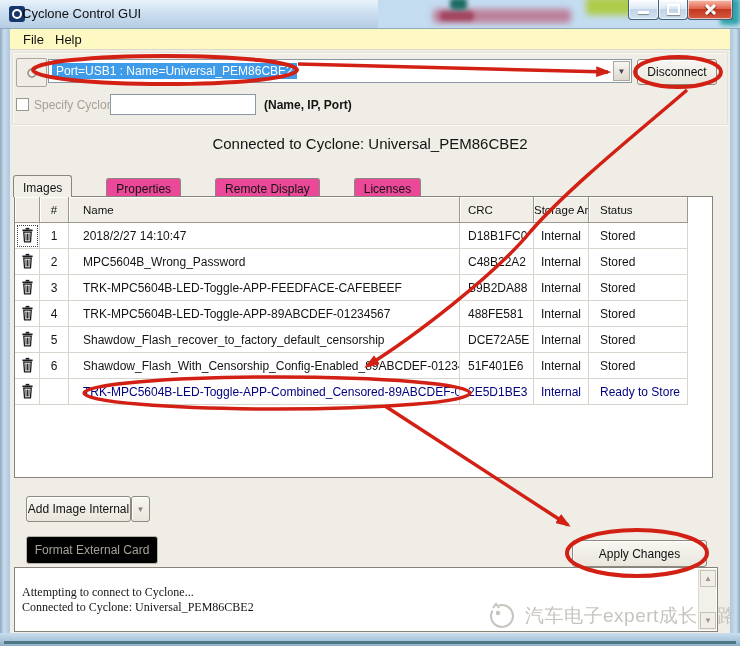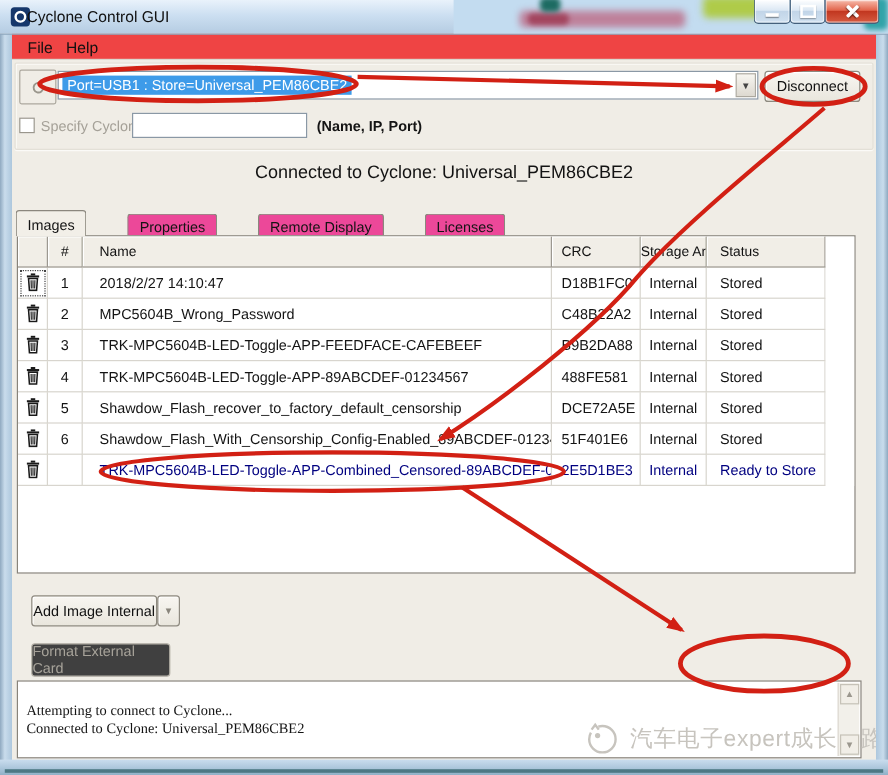--- a/index.html
+++ b/index.html
@@ -31,21 +31,21 @@
   .glyph-x{position:relative;width:11px;height:11px;}
   .glyph-x i{position:absolute;left:-1px;top:4px;width:13px;height:3px;background:#fff;border-radius:1px;box-shadow:0 1px 1px rgba(0,0,0,.4);}
   .glyph-x i:first-child{transform:rotate(45deg);} .glyph-x i:last-child{transform:rotate(-45deg);}
   .border-left,.border-right{position:absolute;top:28px;bottom:0;width:10px;z-index:4;
     background:linear-gradient(90deg,#8FA9C0,#C9DCEC 40%,#ADC7DD);}
   .border-left{left:0;} .border-right{right:0;background:linear-gradient(90deg,#ADC7DD,#C9DCEC 60%,#8FA9C0);}
   .border-bottom{position:absolute;left:0;bottom:0;width:740px;height:13px;z-index:4;
     background:linear-gradient(180deg,#CADDEE,#ABC6DB 55%,#8FB0C6);}
   .border-bottom .darkline{position:absolute;left:4px;right:4px;bottom:2px;height:3px;background:#3E6C77;opacity:.85;}
   
-  .menubar{position:absolute;left:10px;top:28px;width:720px;height:21px;background:#ef4444;
+  .menubar{position:absolute;left:10px;top:28px;width:720px;height:21px;background:#fef9c3;
     border-bottom:1px solid #DAD7CF;z-index:3;}
   .menu-item{position:absolute;top:3px;font-size:13px;color:#111;padding:1px 5px;}
   .menu-file{left:8px;} .menu-help{left:40px;}
   
   .client{position:absolute;left:10px;top:49px;width:720px;height:585px;background:#F0EDE6;z-index:2;}
   .topbox{position:absolute;left:2px;top:3px;width:714px;height:71px;
     border:1px solid #E3E0D7;box-shadow:inset 1px 1px 0 #FBFAF7, 0 1px 0 #FBFAF7;border-radius:2px;}
   .refresh-btn{position:absolute;left:6px;top:9px;width:29px;height:27px;background:#F0EDE6;
     border:1px solid #ACA89E;border-radius:2px;display:flex;align-items:center;justify-content:center;}
   .combo{position:absolute;left:38px;top:10px;width:584px;height:24px;background:#fff;
@@ -85,22 +85,22 @@
   .c-sto{width:55px;text-align:center;padding-left:0;}
   .c-sta{width:99px;padding-left:11px;}
   .c-fill{flex:1;background:#fff;border:none;box-shadow:none;}
   .trow.navy .td{color:#000080;}
   .td.c-del{padding-top:4px;}
   .trow.focusfirst .c-del{outline:1px dotted #444;outline-offset:-3px;}
   .trash{display:inline-block;width:13px;height:16px;}
   
   .add-img-btn{position:absolute;left:16px;top:447px;width:105px;height:26px;}
   .add-img-arrow{position:absolute;left:121px;top:447px;width:19px;height:26px;font-size:8px;color:#8A867C;}
-  .format-btn{position:absolute;left:16px;top:487px;width:116px;height:28px;color:#A6A299;
-    background:#404040;box-shadow:none;border-color:#B7B3A9;}
+  .format-btn{position:absolute;left:16px;top:487px;width:132px;height:28px;color:#A6A299;
+    background:#000000;box-shadow:none;border-color:#B7B3A9;}
   .apply-btn{position:absolute;left:562px;top:491px;width:135px;height:27px;}
   
   .logbox{position:absolute;left:4px;top:518px;width:704px;height:65px;background:#fff;
     border:1px solid #87837A;box-sizing:border-box;}
   .logtext{position:absolute;left:7px;top:17px;font-size:12px;line-height:15px;color:#141414;font-family:Liberation Serif, serif;}
   .scrollbar{position:absolute;right:1px;top:1px;bottom:1px;width:17px;background:#F2F0EA;border-left:1px solid #DCD9D1;}
   .scrollbtn{position:absolute;left:1px;width:14px;height:15px;background:#F1EEE7;border:1px solid #C6C2B8;
     font-size:8px;color:#9B978E;display:flex;align-items:center;justify-content:center;}
   .scrollbtn.up{top:1px;} .scrollbtn.down{bottom:1px;}
   .watermark{position:absolute;left:470px;top:32px;display:flex;align-items:center;color:#C7C4BE;}
@@ -151,21 +151,21 @@
   <div class="topbox"></div>
 
   <div class="refresh-btn">
     <svg width="14" height="14" viewBox="0 0 14 14">
       <path d="M11 7a4 4 0 1 1-1.2-2.8" fill="none" stroke="#9A968C" stroke-width="1.6"></path>
       <path d="M10.2 1.2 L10.4 4.6 L7.2 3.4 Z" fill="#9A968C"></path>
     </svg>
   </div>
 
   <div class="combo">
-    <span class="combo-sel" style="background: rgb(62, 155, 233);">Port=USB1 : Store=Universal_PEM86CBE2</span>
+    <span class="combo-sel" style="background: rgb(62, 155, 233);">Port=USB1 : Name=Universal_PEM86CBE2</span>
     <div class="combo-arrow-btn">
       <span>▼</span>
     </div>
   </div>
 
   <div class="push-btn disconnect-btn">Disconnect</div>
 
   <div class="checkbox"></div>
   <div class="specify-label">Specify Cyclone</div>
   <input class="specify-input" value="" style="">
@@ -318,20 +318,21 @@
     <div class="td c-fill"></div>
   </div>
       </div>
   </div>
 
   <div class="push-btn add-img-btn">Add Image Internal</div>
   <div class="push-btn add-img-arrow">
     <span>▼</span>
   </div>
   <div class="push-btn format-btn">Format External Card</div>
+  <div class="push-btn apply-btn">Apply Changes</div>
 
   <div class="logbox">
     <div class="logtext">
       <div>Attempting to connect to Cyclone...</div>
       <div>Connected to Cyclone: Universal_PEM86CBE2</div>
     </div>
     <div class="watermark">
       <svg width="34" height="32" viewBox="0 0 34 32" style="margin-right:6px;">
         <circle cx="17" cy="16" r="11" fill="none" stroke="#C7C4BE" stroke-width="2" stroke-dasharray="40 8"></circle>
         <circle cx="13" cy="13" r="2.2" fill="#C7C4BE"></circle>

